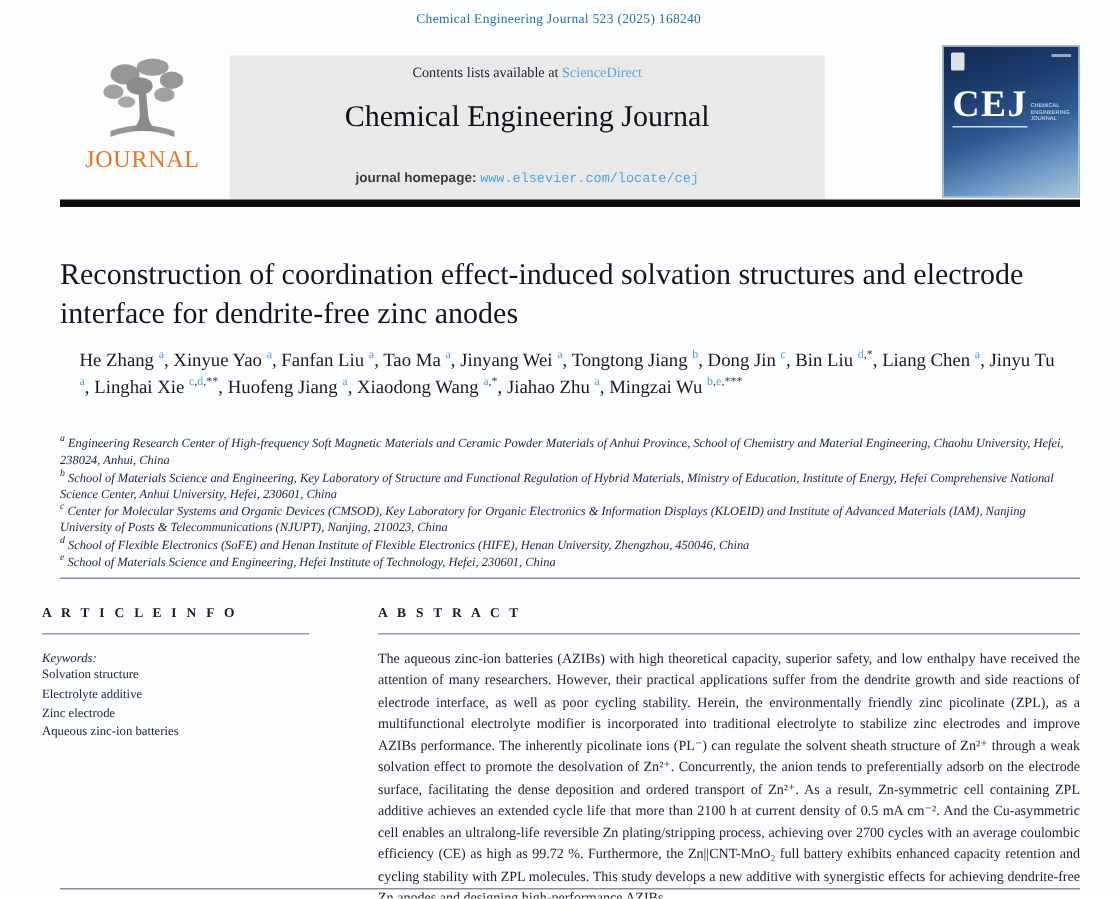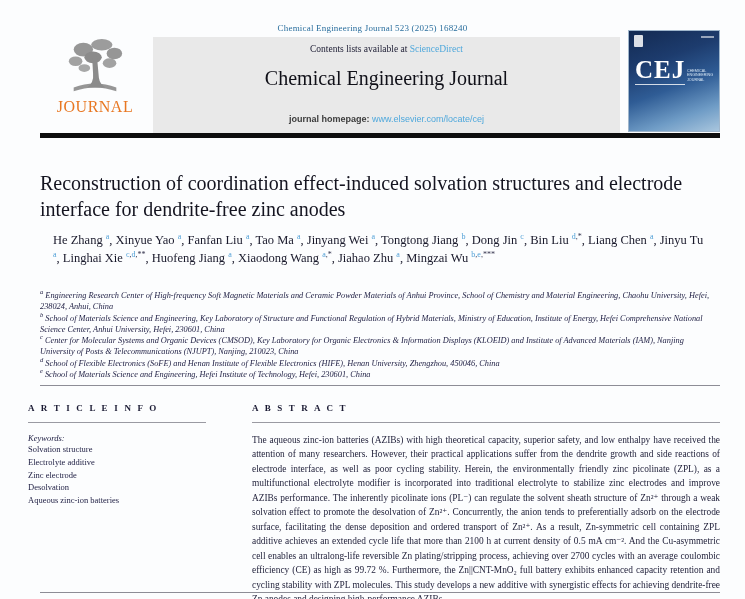--- a/index.html
+++ b/index.html
@@ -4,42 +4,42 @@
 <style>
   html,body{margin:0;padding:0;}
   body{
     width:745px;height:599px;position:relative;overflow:hidden;
     background:#fcfdfe;
     font-family:"Liberation Serif","DejaVu Serif",serif;
     color:#1c1c30;
   }
   .citation{
     position:absolute;top:7px;left:0;width:745px;text-align:center;
-    font-size:9px;color:#2b6f9e;letter-spacing:.2px;margin-top:16px;
+    font-size:9px;color:#2b6f9e;letter-spacing:.2px;
   }
   .header{position:absolute;left:40px;top:37px;width:680px;height:96px;}
   .logo-block{position:absolute;left:0;top:0;width:110px;height:96px;text-align:center;}
   .logo-block svg{display:block;margin:0 auto;}
   .elsevier-wordmark{
     font-size:16px;color:#e87722;letter-spacing:.5px;line-height:1;
     font-family:"Liberation Serif","DejaVu Serif",serif;
   }
   .band{
-    position:absolute;left:113px;top:0;width:467px;height:96px;
+    position:absolute;left:113px;top:0;width:397px;height:96px;
     background:#e9e9e9;text-align:center;
   }
   .contents-line{position:absolute;top:7px;left:0;width:100%;font-size:9.5px;color:#222238;}
   .link{color:#4fa8dc;text-decoration:none;cursor:pointer;}
   .journal-title{position:absolute;top:30px;left:0;width:100%;font-size:20px;color:#101018;}
   .homepage-line{
     position:absolute;bottom:9px;left:0;width:100%;
     font-family:"Liberation Sans","DejaVu Sans",sans-serif;
     font-size:9px;color:#3c3c3c;font-weight:bold;
   }
-  .homepage-line .link{font-weight:normal;}
+  .homepage-line .link{font-weight:normal;font-family:Liberation Mono, monospace;}
   .cover{
     position:absolute;right:0;top:-7px;width:92px;height:102px;
     background:linear-gradient(160deg,#132a52 0%,#1d3c6e 30%,#2f5c95 55%,#6f9cc6 80%,#a9c6de 100%);
     border:1px solid #9fb6cc;box-sizing:border-box;
   }
   .cover-mini-logo{position:absolute;left:5px;top:4px;width:9px;height:12px;background:rgba(255,255,255,.85);border-radius:1px;}
   .cover-issn{position:absolute;right:5px;top:5px;width:13px;height:2px;background:rgba(255,255,255,.55);}
   .cover-acronym{
     position:absolute;left:6px;top:26px;color:#ffffff;
     font-family:Liberation Serif, serif;
@@ -149,21 +149,20 @@
 <div class="rule-full rule-1"></div>
 
 <div class="info-col">
   <div class="col-heading">A R T I C L E  I N F O</div>
   <div class="col-rule"></div>
   <div class="keywords-label">Keywords:</div>
   <div>
       <div class="kw">Solvation structure</div>
       <div class="kw">Electrolyte additive</div>
       <div class="kw">Zinc electrode</div>
-      <div class="kw">Desolvation</div>
       <div class="kw">Aqueous zinc-ion batteries</div>
     </div>
 </div>
 
 <div class="abstract-col">
   <div class="col-heading">A B S T R A C T</div>
   <div class="col-rule"></div>
   <div class="abstract-text">The aqueous zinc-ion batteries (AZIBs) with high theoretical capacity, superior safety, and low enthalpy have received the attention of many researchers. However, their practical applications suffer from the dendrite growth and side reactions of electrode interface, as well as poor cycling stability. Herein, the environmentally friendly zinc picolinate (ZPL), as a multifunctional electrolyte modifier is incorporated into traditional electrolyte to stabilize zinc electrodes and improve AZIBs performance. The inherently picolinate ions (PL⁻) can regulate the solvent sheath structure of Zn²⁺ through a weak solvation effect to promote the desolvation of Zn²⁺. Concurrently, the anion tends to preferentially adsorb on the electrode surface, facilitating the dense deposition and ordered transport of Zn²⁺. As a result, Zn-symmetric cell containing ZPL additive achieves an extended cycle life that more than 2100 h at current density of 0.5 mA cm⁻². And the Cu-asymmetric cell enables an ultralong-life reversible Zn plating/stripping process, achieving over 2700 cycles with an average coulombic efficiency (CE) as high as 99.72 %. Furthermore, the Zn||CNT-MnO₂ full battery exhibits enhanced capacity retention and cycling stability with ZPL molecules. This study develops a new additive with synergistic effects for achieving dendrite-free Zn anodes and designing high-performance AZIBs.</div>
 </div>
 

